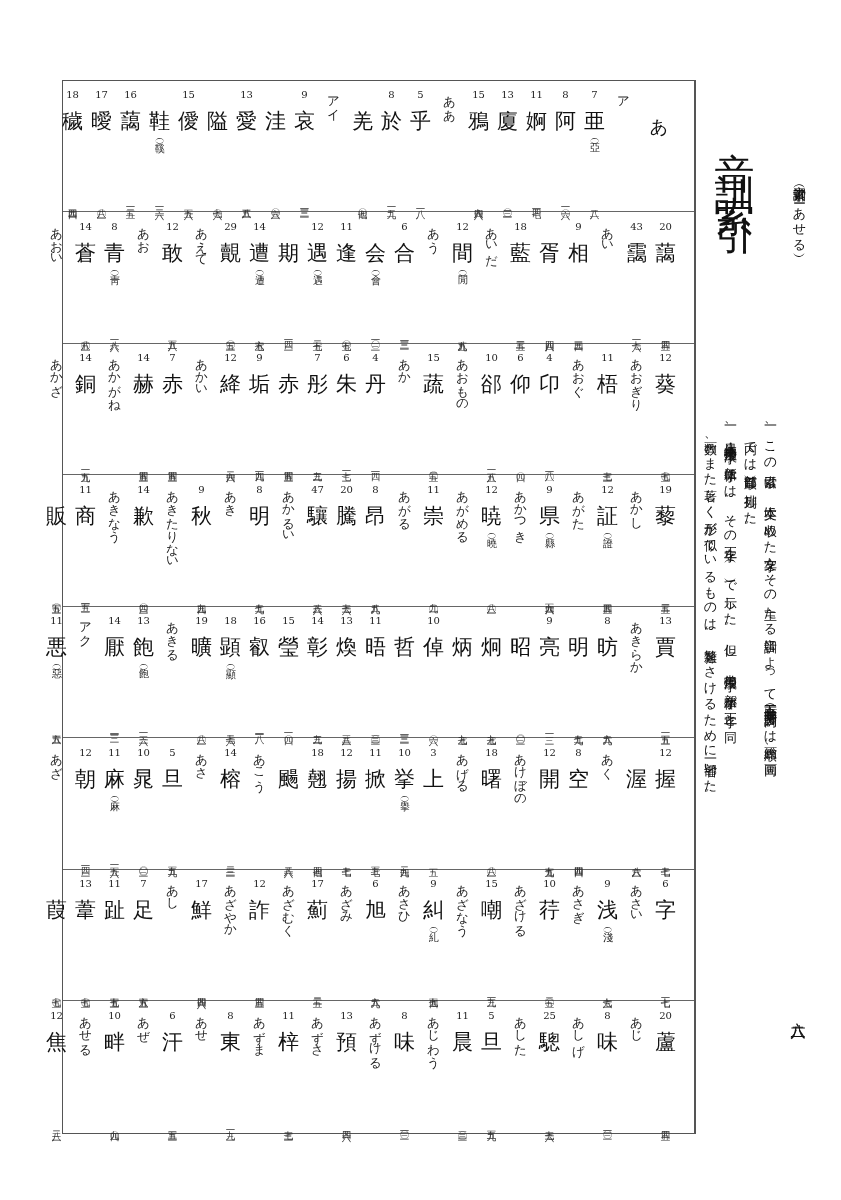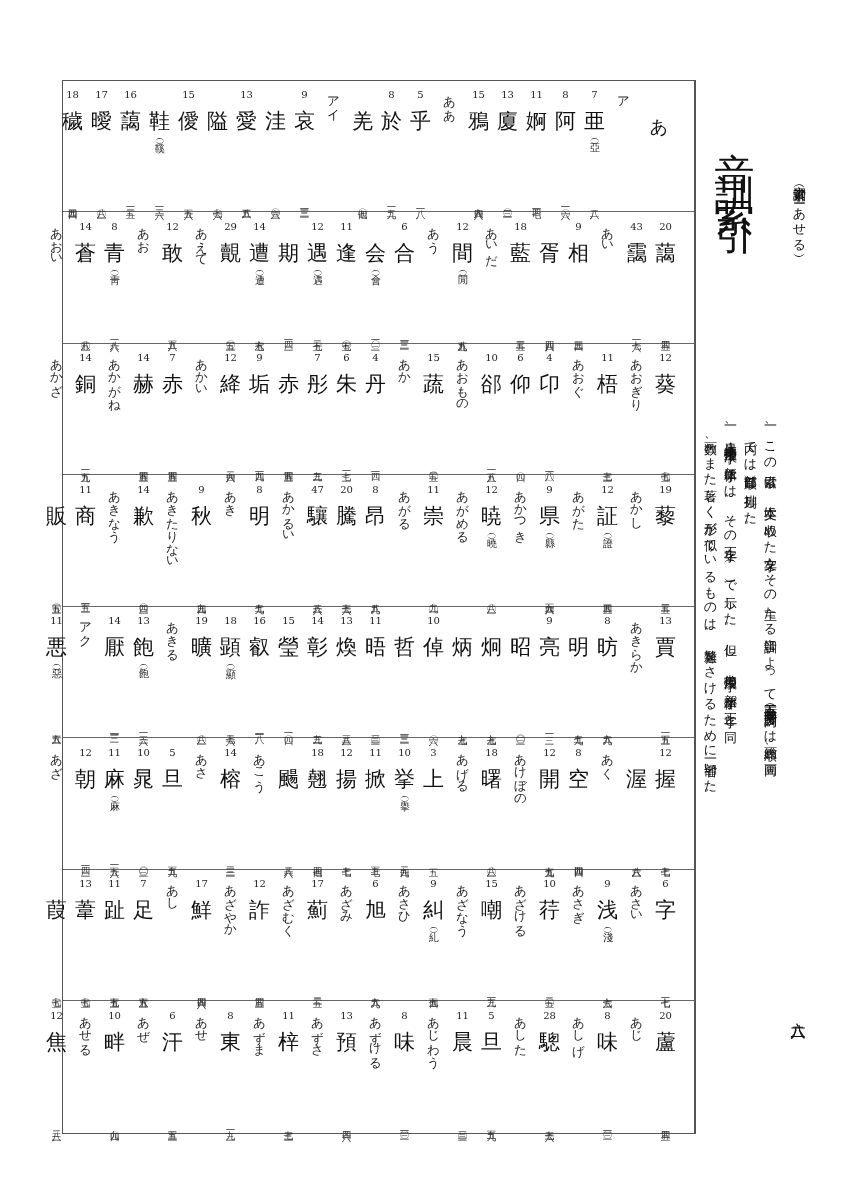--- a/index.html
+++ b/index.html
@@ -1123,21 +1123,21 @@
         <div class="page">
           <span>一三〇</span>
         </div>
       </div>
       <div class="col">
         <div class="reading">
           <span>あしげ</span>
         </div>
       </div>
       <div class="col">
-        <div class="strokes">28</div>
+        <div class="strokes">25</div>
         <div class="kanji">驄</div>
         <div class="page">
           <span>六三七</span>
         </div>
       </div>
       <div class="col">
         <div class="reading">
           <span>あした</span>
         </div>
       </div>

